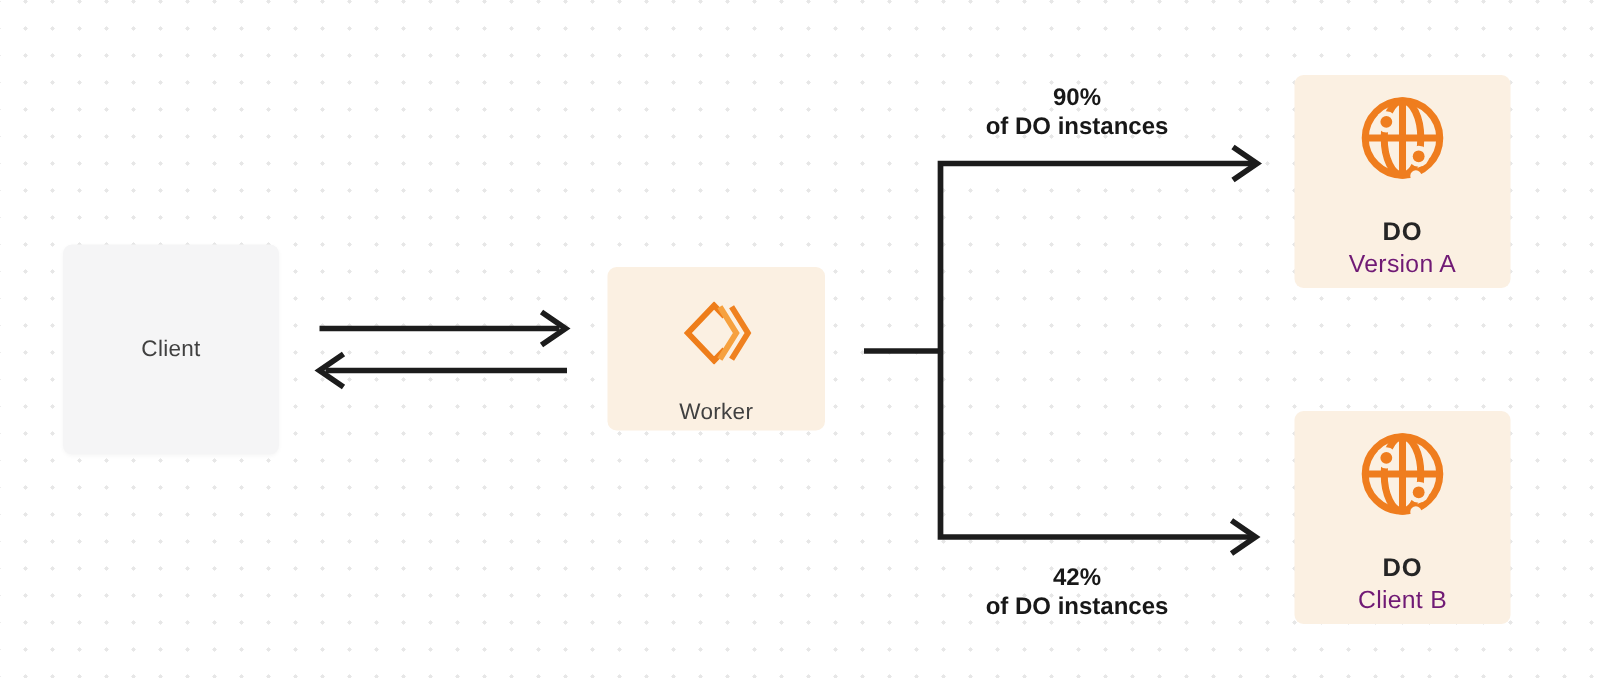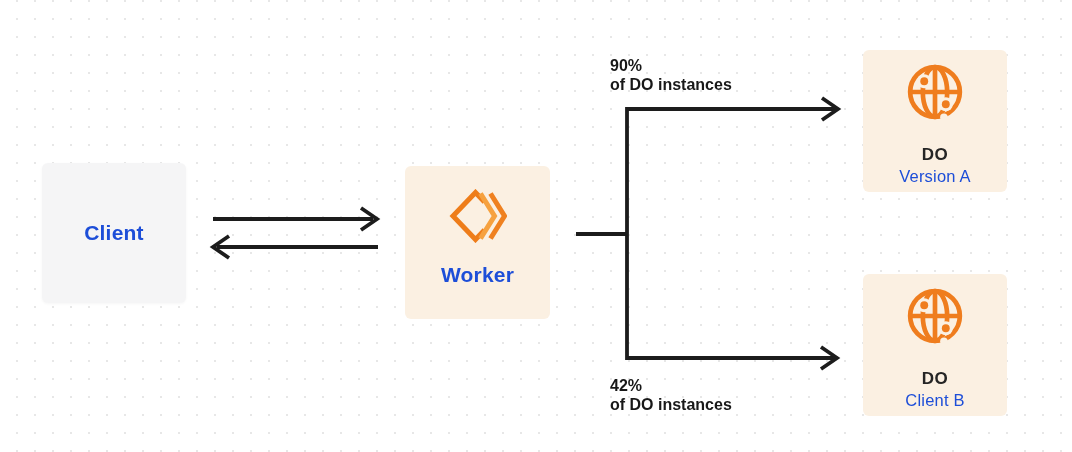--- a/index.html
+++ b/index.html
@@ -15,39 +15,39 @@
   }
   .node{
     position:absolute;
     border-radius:6px;
     display:flex;flex-direction:column;align-items:center;
     box-sizing:border-box;
   }
   .node-gray{background:#f5f5f6;box-shadow:0 1px 3px rgba(0,0,0,0.04);}
   .node-cream{background:#fbf0e2;}
   #client-node{left:42px;top:163px;width:144px;height:140px;justify-content:center;}
-  #worker-node{left:405px;top:166px;width:145px;height:153px;padding-top:23px;}
+  #worker-node{left:405px;top:178px;width:145px;height:109px;padding-top:23px;}
   #do-a-node{left:863px;top:50px;width:144px;height:142px;padding-top:12px;}
   #do-b-node{left:863px;top:274px;width:144px;height:142px;padding-top:12px;}
   .node-title{
-    font-size:21px;font-weight:bold;color:#1d4ed8;letter-spacing:.2px;line-height:24px;
+    font-size:15px;font-weight:normal;color:#404040;letter-spacing:.2px;line-height:24px;
   }
   #worker-node .node-title{margin-top:20px;}
   .do-title{
     font-size:17px;font-weight:bold;color:#252525;letter-spacing:.6px;line-height:22px;margin-top:22px;
   }
   .do-subtitle{
-    font-size:16.5px;font-weight:normal;color:#1d4ed8;line-height:20px;letter-spacing:.2px;
+    font-size:16.5px;font-weight:normal;color:#701a75;line-height:20px;letter-spacing:.2px;
   }
   .arrow-svg{position:absolute;}
   #duplex-arrows{left:205px;top:200px;}
   #fork-connector{left:570px;top:95px;}
   .split-label{
     position:absolute;left:610px;width:216px;
-    font-size:16px;font-weight:bold;color:#181818;line-height:19px;
+    text-align:center;font-size:16px;font-weight:bold;color:#181818;line-height:19px;
   }
   #split-label-top{top:56px;}
   #split-label-bottom{top:376px;}
   .stroke-dark{stroke:#1c1c1c;stroke-width:3.8;fill:none;}
   .head{stroke:#1c1c1c;stroke-width:3.8;fill:none;stroke-linejoin:miter;}
 </style>
 </head>
 <body>
 
 <div id="canvas">

